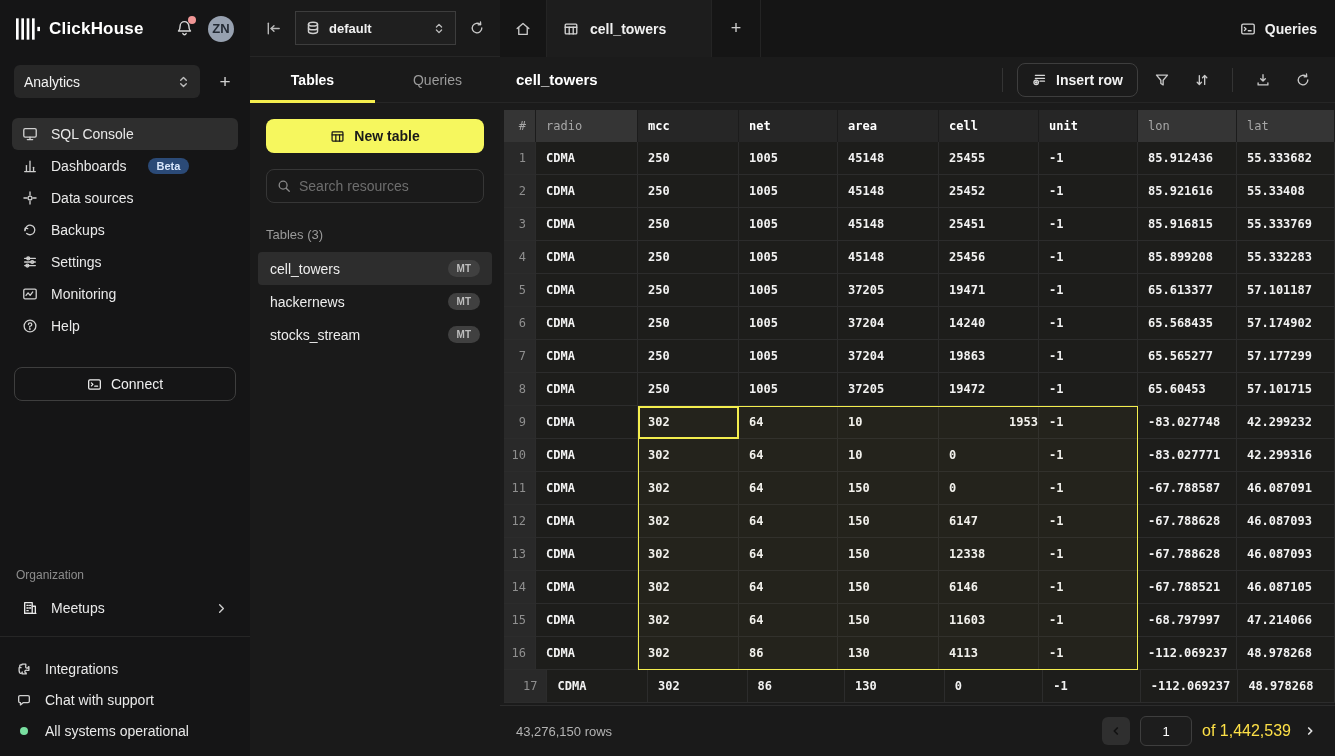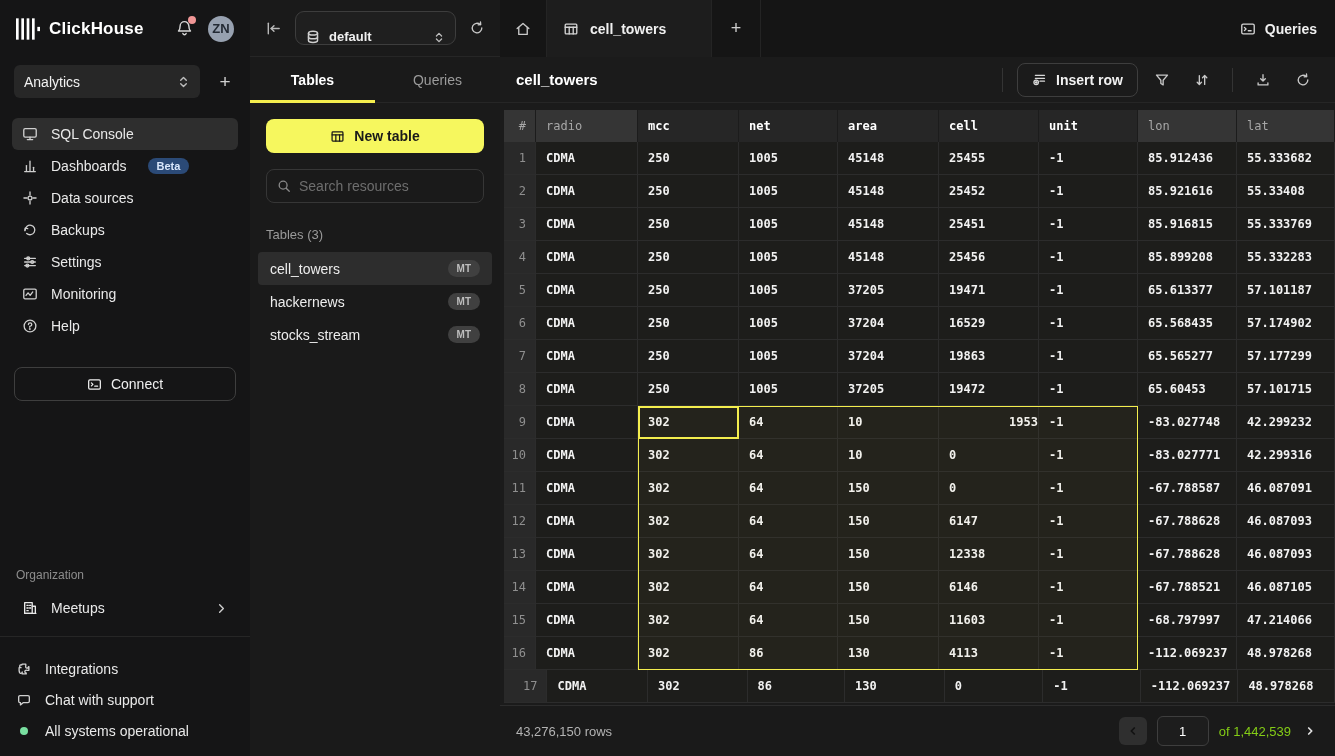--- a/index.html
+++ b/index.html
@@ -43,22 +43,22 @@
   .bottom-item .nico { color:#cfcfcf; flex:0 0 16px; display:flex; justify-content:center; }
   .side-bottom { padding-bottom:10px; }
   .status-dot { width:8px; height:8px; border-radius:50%; background:#79dfa0; }
 
   
   .explorer { position:absolute; left:250px; top:0; width:250px; height:756px; background:#1a1a1a;
     display:flex; flex-direction:column; }
   .exp-top { height:57px; flex:0 0 auto; display:flex; align-items:center; gap:13px; padding:0 15px;
     border-bottom:1px solid #262626; }
   .collapse-btn { color:#b9b9b9; cursor:pointer; }
-  .db-select { flex:1; height:34px; border:1px solid #3d3d3d; background:#1f1f1f; border-radius:9px;
-    display:flex; align-items:flex-end; gap:9px; padding:0 10px; cursor:pointer; }
+  .db-select { flex:1; height:34px; border:1px solid #3d3d3d; background:#1f1f1f; border-radius:0;
+    display:flex; align-items:center; gap:9px; padding:0 10px; cursor:pointer; }
   .db-name { font-size:13px; font-weight:700; color:#f0f0f0; }
   .db-select .ws-chev { margin-left:auto; }
   .refresh-btn { color:#c9c9c9; cursor:pointer; }
   .exp-tabs { height:46px; flex:0 0 auto; display:flex; border-bottom:1px solid #262626; }
   .exp-tab { flex:1; display:flex; align-items:center; justify-content:center; font-size:14px;
     color:#9b9b9b; position:relative; cursor:pointer; }
   .exp-tab.active { color:#ffffff; font-weight:600; }
   .exp-tab.active::after { content:""; position:absolute; left:0; right:0; bottom:-1px; height:3px; background:var(--accent); }
   .new-table-btn { margin:16px 16px 12px; height:34px; background:var(--btn-yellow); border-radius:8px;
     display:flex; align-items:center; justify-content:center; gap:9px; color:#191919; font-size:14px; font-weight:700; cursor:pointer; }
@@ -117,21 +117,21 @@
 
   
   .grid-footer { position:absolute; left:0; right:0; bottom:0; height:51px; background:#1a1a1a;
     border-top:1px solid #2c2c2c; display:flex; align-items:center; padding:0 16px; }
   .rows-count { font-size:13px; color:#b3b3b3; }
   .pager { margin-left:auto; display:flex; align-items:center; gap:10px; }
   .pg-prev { width:28px; height:28px; background:#2f2f2f; border-radius:6px; display:flex; align-items:center;
     justify-content:center; color:#121212; cursor:default; }
   .pg-input { width:52px; height:30px; background:#1d1d1d; border:1px solid #3e3e3e; border-radius:6px;
     color:#fff; font-size:13px; text-align:center; outline:none; font-family:"Liberation Sans", sans-serif; }
-  .pg-total { font-size:13px; color:#84cc16; }
+  .pg-total { font-size:16px; color:#fde047; }
   .pg-next { width:18px; display:flex; justify-content:center; color:#e0e0e0; cursor:pointer; }
 </style>
 </head>
 <body>
 
 <div class="sidebar">
   <div class="side-top">
     <span>
       <svg width="24" height="22" viewBox="0 0 9 8" fill="#fff">
           <rect x="0" y="0" width="1" height="8"></rect>
@@ -517,21 +517,21 @@
         <div class="cell" style="width: 99px;">-1</div>
         <div class="cell" style="width: 99px;">65.613377</div>
         <div class="cell" style="width: 98px;">57.101187</div>
       </div>
       <div class="row">
         <div class="cell num" style="width: 32px;">6</div>
         <div class="cell" style="width: 102px;">CDMA</div>
         <div class="cell" style="width: 101px;">250</div>
         <div class="cell" style="width: 99px;">1005</div>
         <div class="cell" style="width: 101px;">37204</div>
-        <div class="cell" style="width: 100px;">16529</div>
+        <div class="cell" style="width: 100px;">14240</div>
         <div class="cell" style="width: 99px;">-1</div>
         <div class="cell" style="width: 99px;">65.568435</div>
         <div class="cell" style="width: 98px;">57.174902</div>
       </div>
       <div class="row">
         <div class="cell num" style="width: 32px;">7</div>
         <div class="cell" style="width: 102px;">CDMA</div>
         <div class="cell" style="width: 101px;">250</div>
         <div class="cell" style="width: 99px;">1005</div>
         <div class="cell" style="width: 101px;">37204</div>

